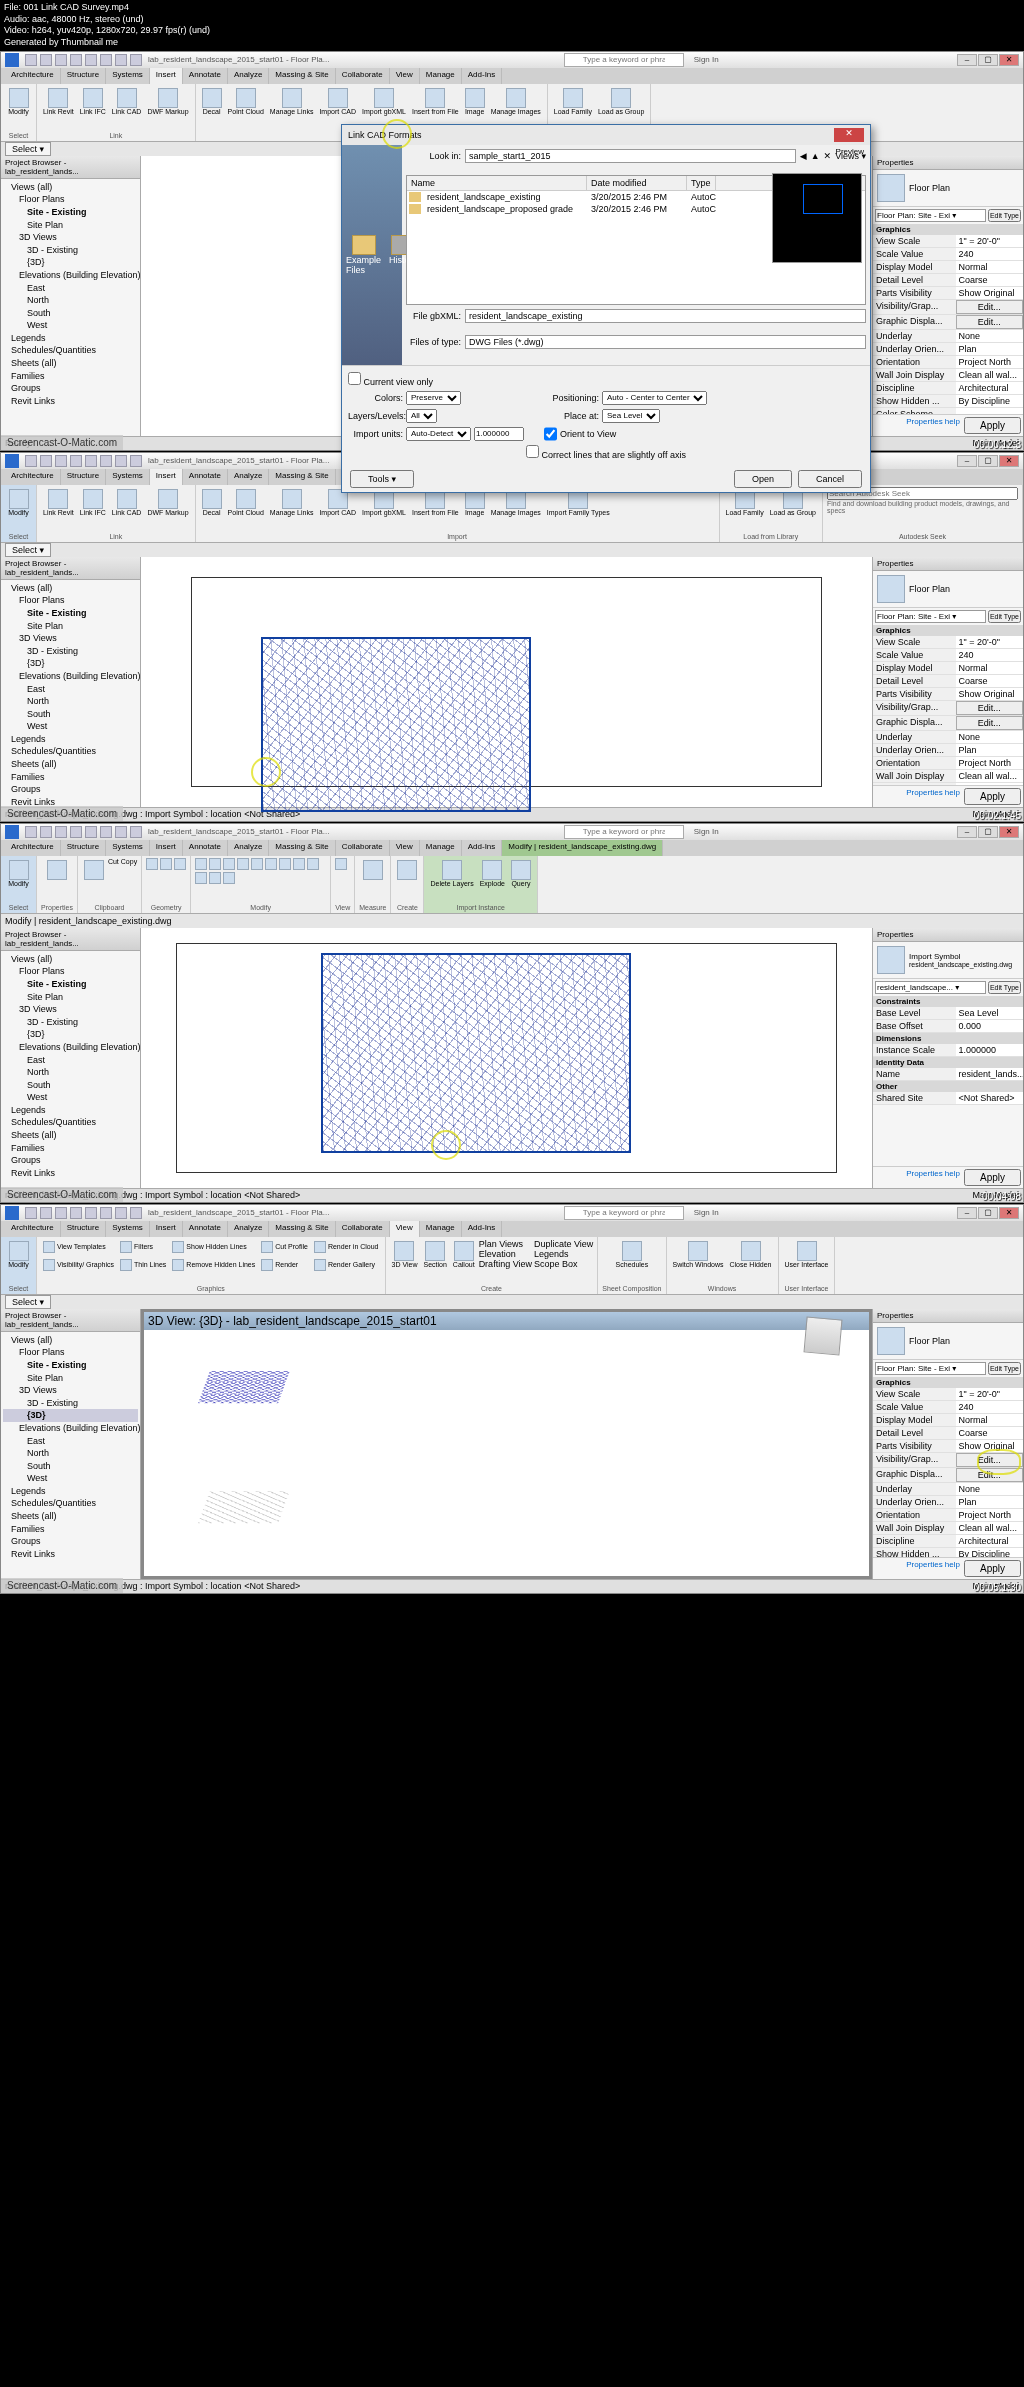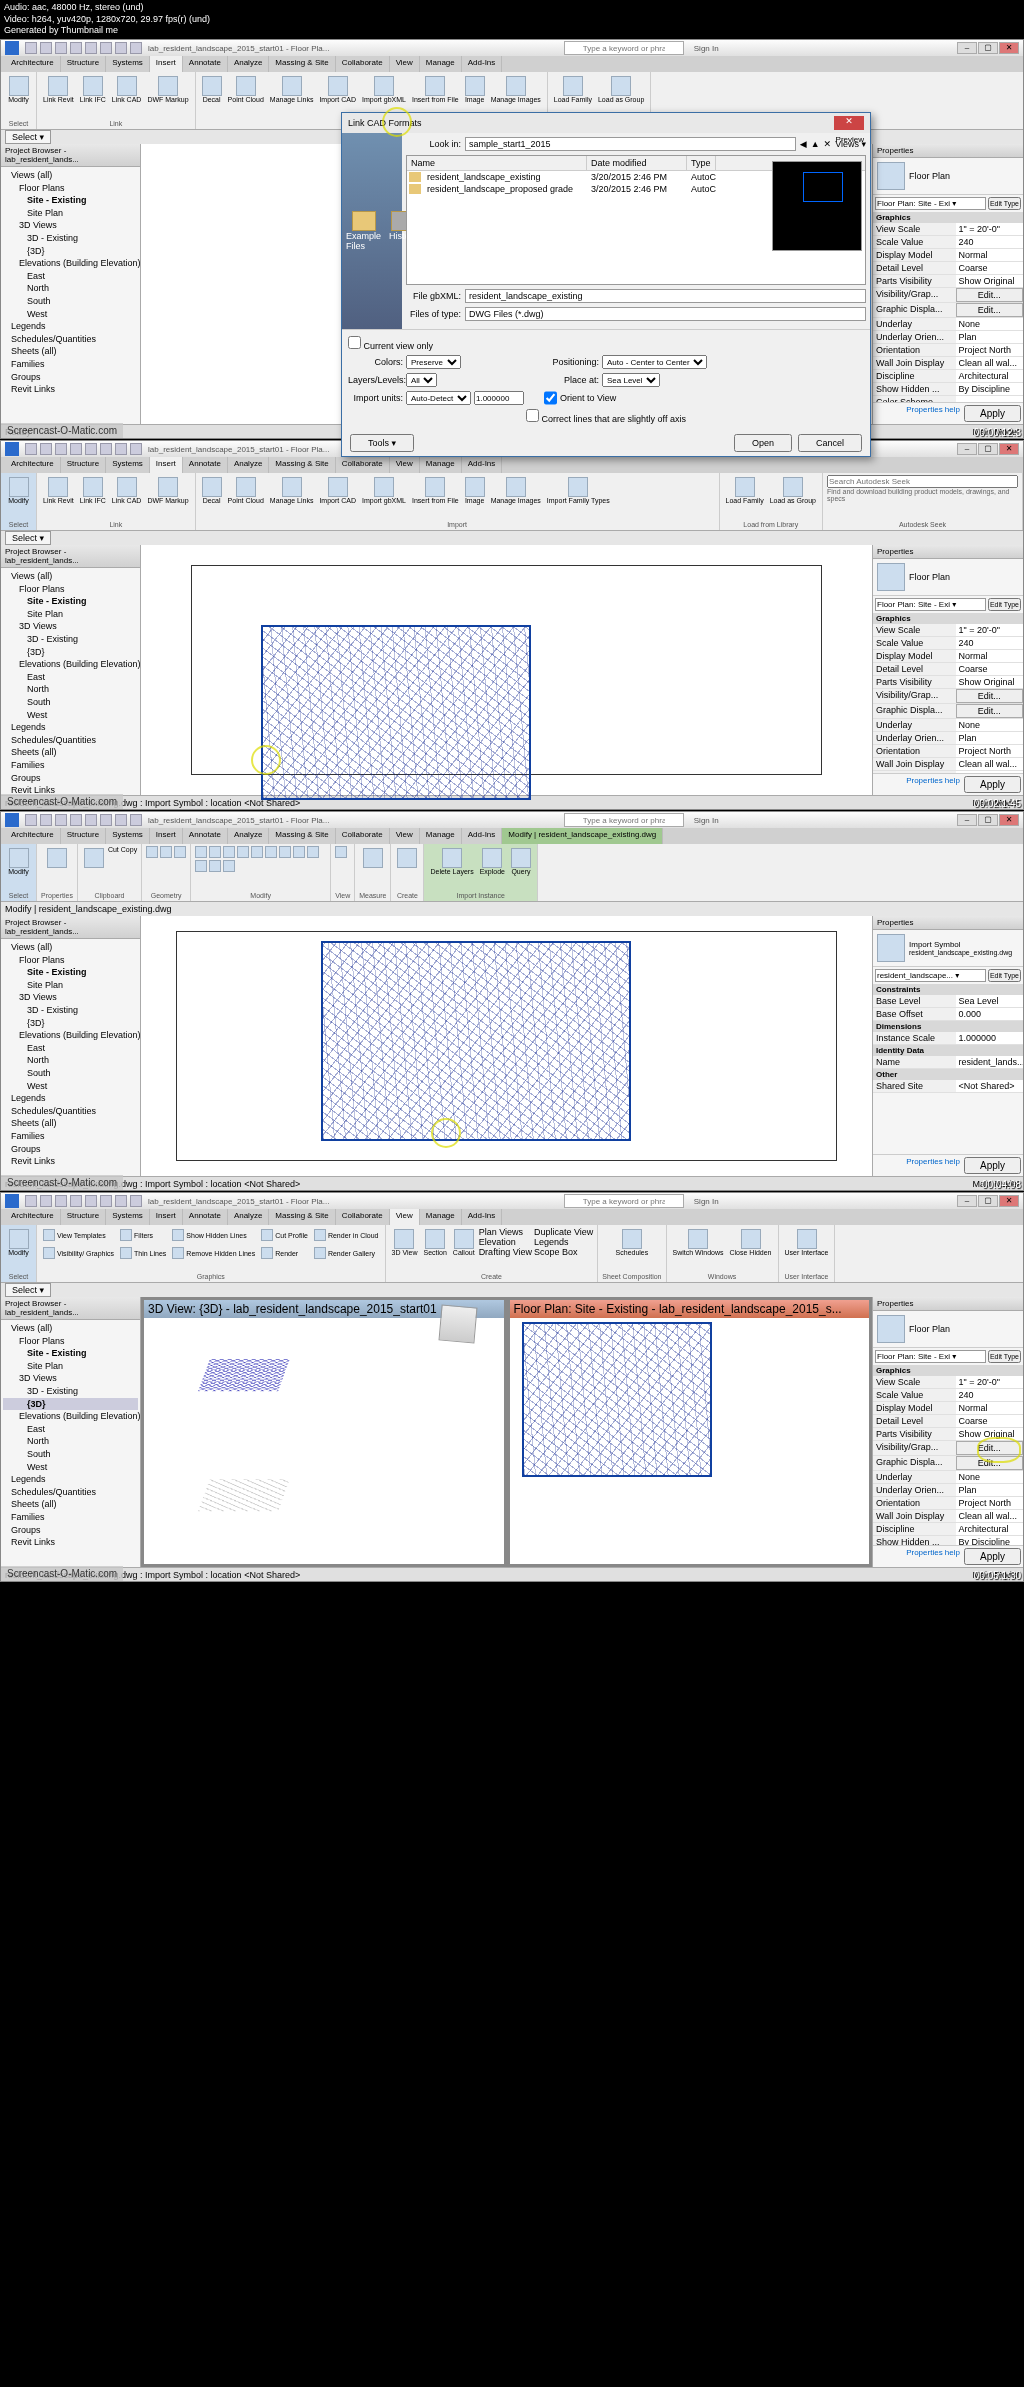--- a/index.html
+++ b/index.html
@@ -52,21 +52,21 @@
 .watermark{position:absolute;bottom:0;left:0;background:rgba(200,200,200,0.8);color:#333;font-size:10px;padding:2px 6px}
 .timestamp{position:absolute;bottom:0;right:2px;color:#fff;font-size:10px;text-shadow:1px 1px 1px #000}
 .dialog{position:absolute;left:200px;top:-32px;width:530px;background:#f0f0f0;border:1px solid #3a6ea5;box-shadow:3px 3px 8px rgba(0,0,0,0.4);z-index:10}
 .dlg-title{background:#e8e8e8;padding:3px 6px;display:flex;align-items:center;font-size:10px}
 .dlg-title .x{margin-left:auto;width:30px;height:14px;background:#c44;color:#fff;text-align:center}
 .dlg-body{display:flex}
 .dlg-side{width:60px;background:linear-gradient(#7090b0,#506080);padding:4px;display:flex;flex-direction:row;gap:8px;align-items:center}
 .dlg-side-item{width:40px;height:40px;display:flex;flex-direction:column;align-items:center;color:#fff;font-size:7px}
 .dlg-side-ico{width:24px;height:20px;background:#e8c878;border:1px solid #b89848}
 .dlg-main{flex:1;padding:4px}
-.dlg-row{display:flex;align-items:center;gap:4px;margin-bottom:4px;font-size:8px}
+.dlg-row{display:flex;align-items:center;gap:4px;margin-bottom:12px;font-size:8px}
 .dlg-row label{width:55px;text-align:right}
 .dlg-row .field{flex:1;background:#fff;border:1px solid #999;padding:1px 3px;height:14px}
 .dlg-list{height:130px;background:#fff;border:1px solid #999;margin-bottom:4px}
 .dlg-list-hdr{display:flex;background:#f0f0f0;border-bottom:1px solid #ccc;font-size:8px}
 .dlg-list-hdr div{padding:2px 4px;border-right:1px solid #ccc}
 .dlg-list-row{display:flex;font-size:8px}
 .dlg-list-row div{padding:1px 4px}
 .dlg-list-row .ico{width:12px;height:10px;background:#e8c878;margin:1px 2px}
 .dlg-preview{position:absolute;right:8px;top:28px;width:90px;height:90px;background:#000;border:1px solid #999}
 .dlg-preview-inner{position:absolute;top:10px;left:30px;width:40px;height:30px;border:1px solid #06f}
@@ -93,20 +93,21 @@
   transform:skewX(-20deg) rotateX(50deg)}
 .search-box{width:120px;height:14px;background:#fff;border:1px solid #aaa;font-size:8px;color:#888;padding:0 18px;margin-left:auto}
 .signin{font-size:8px;color:#555;padding:0 4px}
 .hl-rect{position:absolute;border:2px solid #dd0;border-radius:40%;opacity:0.7}
 .viewcube{position:absolute;top:6px;right:28px;width:36px;height:36px;background:linear-gradient(#eee,#ccc);border:1px solid #999;transform:rotate(5deg)}
 </style>
 </head>
 <body>
 
 <div class="meta">
+<div>File: 001 Link CAD Survey.mp4</div>
 <div>Audio: aac, 48000 Hz, stereo (und)</div>
 <div>Video: h264, yuv420p, 1280x720, 29.97 fps(r) (und)</div>
 <div>Generated by Thumbnail me</div>
 </div>
 
 <div class="shot" style="--bh:280px">
   <div class="hdr">
     <span style="width:14px;height:14px;background:#2a6acc"></span>
     <div class="qat">
         <span></span>
@@ -1064,26 +1065,20 @@
         </div>
     </div>
     <div class="canvas" style="background:#888">
       <div class="split-view">
         <div class="split-pane">
           <div class="pane-title">3D View: {3D} - lab_resident_landscape_2015_start01</div>
           <div class="viewcube"></div>
           <div class="iso-mesh" style="left:60px;top:50px"></div>
           <div class="iso-mesh" style="left:60px;top:170px;opacity:0.5;background:repeating-linear-gradient(30deg,rgba(80,80,80,0.6) 0 1px,transparent 1px 6px)"></div>
         </div>
-        <div class="split-pane">
-          <div class="pane-title act">Floor Plan: Site - Existing - lab_resident_landscape_2015_s...</div>
-          <div class="cad-frame" style="left:12px;top:22px;width:190px;height:155px;border-color:#1040a0">
-            <div class="cad-mesh"></div>
-          </div>
-        </div>
       </div>
     </div>
     <div class="props">
       <div class="panel-title">Properties</div>
       <div class="prop-head">
           <div class="prop-ico"></div>
           <span>Floor Plan</span>
         </div>
       <div style="display:flex;padding:2px;gap:2px">
           <div style="flex:1;background:#fff;border:1px solid #999;font-size:8px;padding:1px">Floor Plan: Site - Exi ▾</div>

